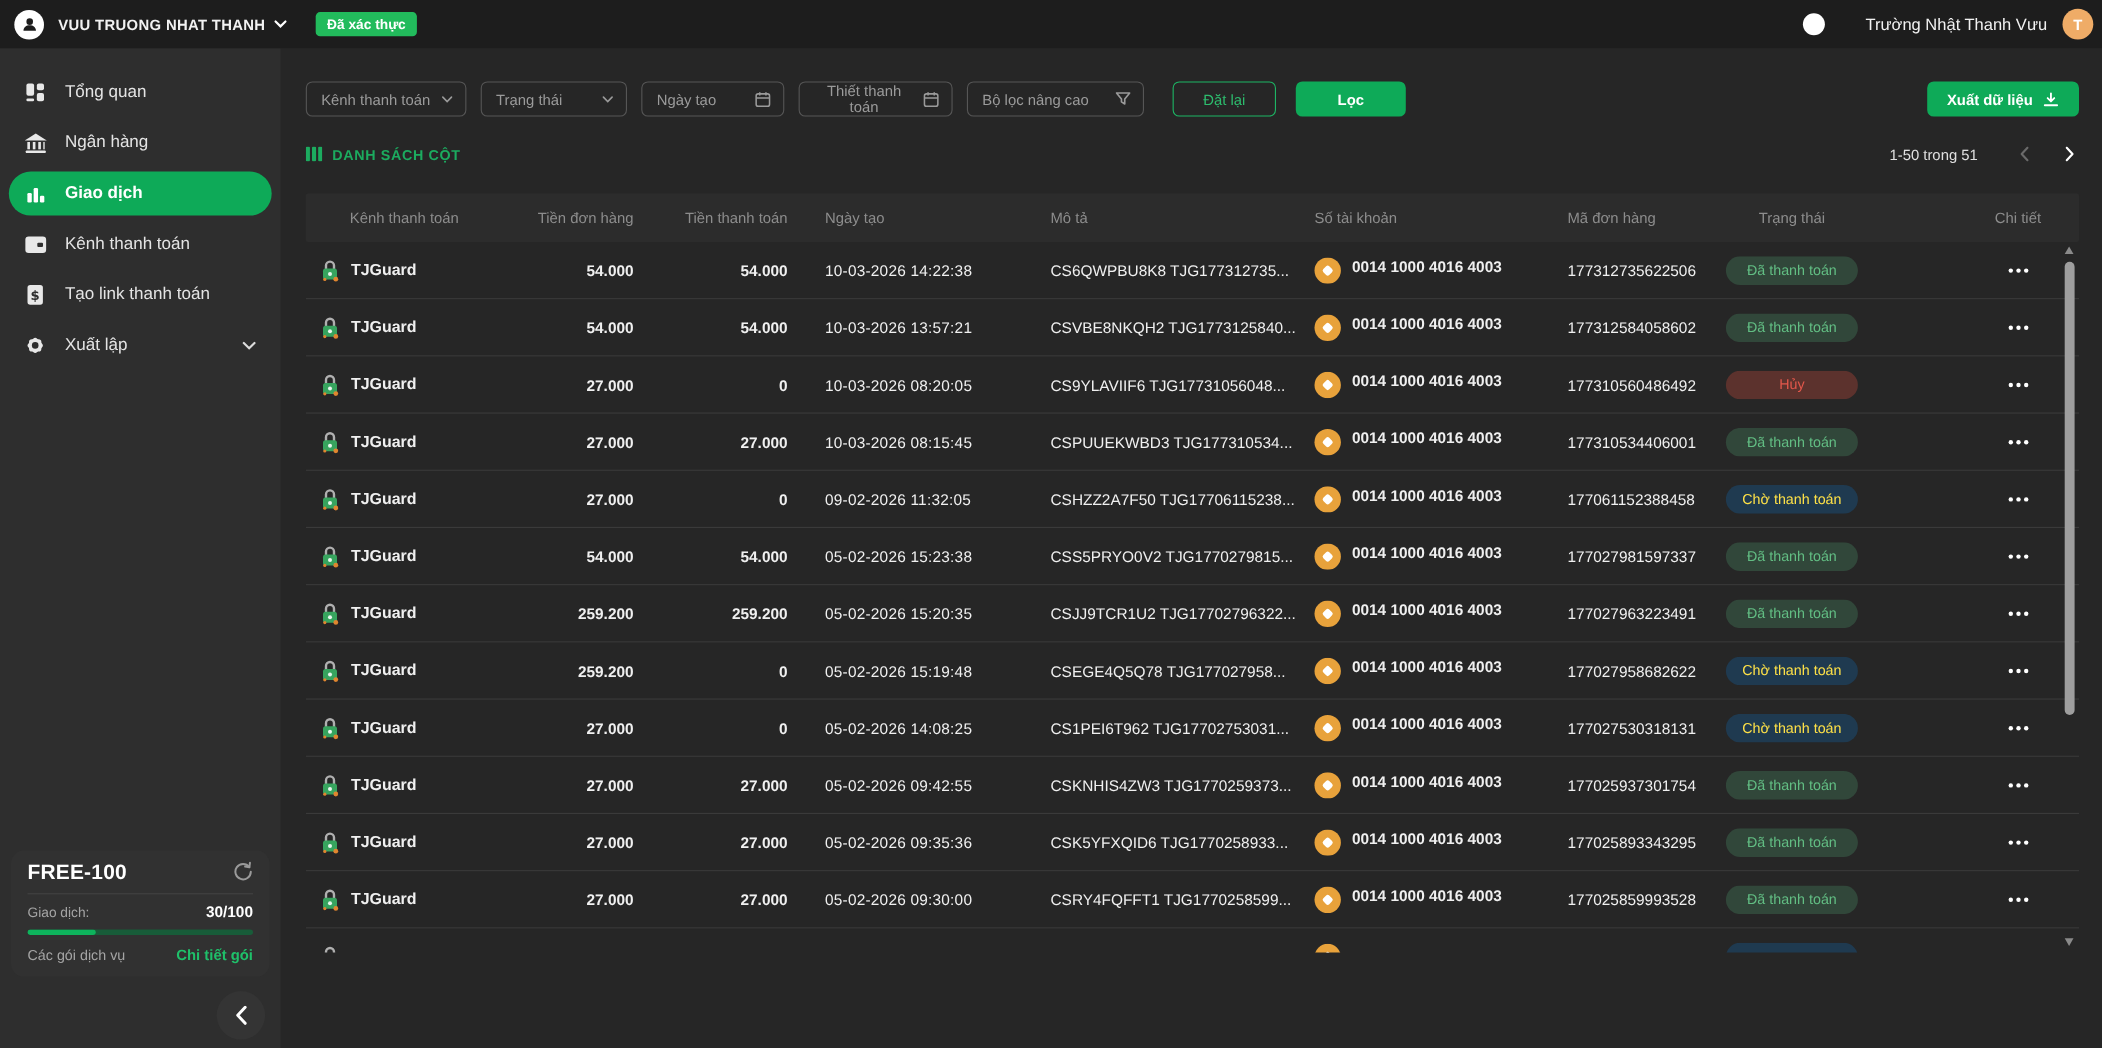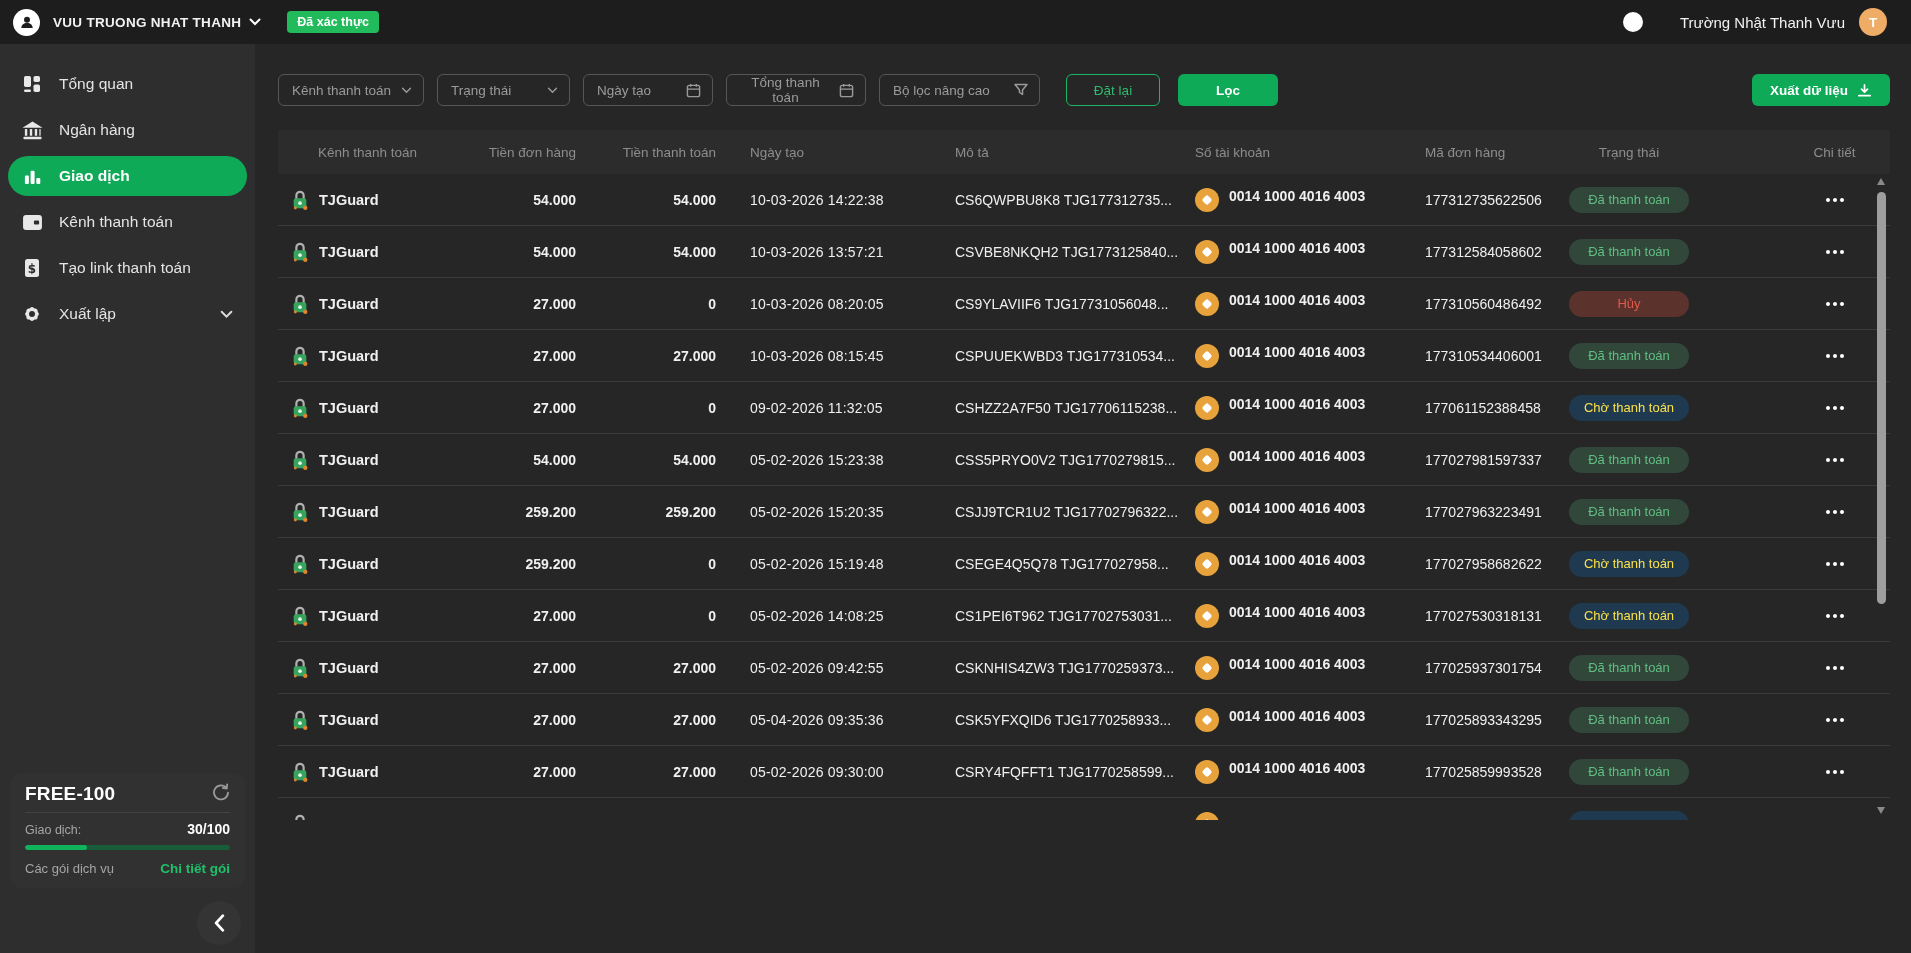--- a/index.html
+++ b/index.html
@@ -2,21 +2,21 @@
 <html><head>
 <meta charset="utf-8">
 <style>
   * { margin:0; padding:0; box-sizing:border-box; }
   html,body { width:1911px; height:953px; overflow:hidden; background:#262626;
     font-family:"Liberation Sans","DejaVu Sans",sans-serif; }
   .screen { width:1911px; height:953px; display:flex; flex-direction:column; }
 
   
   .topbar { height:44px; background:#1d1d1d; display:flex; align-items:center;
-    padding:0 24px 0 13px; flex:0 0 auto; }
+    padding:0 8px 0 13px; flex:0 0 auto; }
   .tb-avatar { width:27px; height:27px; border-radius:50%; background:#fff;
     display:flex; align-items:center; justify-content:center; }
   .tb-merchant { color:#f2f2f2; font-size:13.5px; font-weight:bold; letter-spacing:.3px;
     margin-left:13px; }
   .tb-chevron { margin-left:8px; display:flex; }
   .tb-badge { margin-left:26px; background:#22bb5c; color:#fff; font-size:12.5px;
     font-weight:600; padding:4px 10px; border-radius:4px; }
   .tb-right { margin-left:auto; display:flex; align-items:center; gap:0; }
   .tb-theme { display:flex; margin-right:36px; cursor:pointer; }
   .tb-user { color:#f2f2f2; font-size:15px; margin-right:14px; }
@@ -294,21 +294,21 @@
         <button class="f-btn w-created">
           <span>Ngày tạo</span>
           <span class="f-ic">
             <svg width="15" height="15" viewBox="0 0 16 16" fill="none" stroke="#9a9a9a" stroke-width="1.5">
                 <rect x="1.5" y="2.5" width="13" height="12" rx="2"></rect>
                 <path d="M1.5 6.5h13M5 1v3M11 1v3"></path>
               </svg>
           </span>
         </button>
         <button class="f-btn w-paydate">
-          <span>Tổng thanh toán</span>
+          <span>Thiết thanh toán</span>
           <span class="f-ic">
             <svg width="15" height="15" viewBox="0 0 16 16" fill="none" stroke="#9a9a9a" stroke-width="1.5">
                 <rect x="1.5" y="2.5" width="13" height="12" rx="2"></rect>
                 <path d="M1.5 6.5h13M5 1v3M11 1v3"></path>
               </svg>
           </span>
         </button>
         <button class="f-btn w-adv">
           <span>Bộ lọc nâng cao</span>
           <span class="f-ic">
@@ -322,20 +322,45 @@
         <button class="btn-export">
           <span>Xuất dữ liệu</span>
           <span style="display:flex;">
             <svg width="15" height="15" viewBox="0 0 16 16" fill="none" stroke="#fff" stroke-width="1.8" stroke-linecap="round" stroke-linejoin="round">
                 <path d="M8 2v7.5M4.8 6.6 8 9.8l3.2-3.2M2 13.5h12"></path>
               </svg>
           </span>
         </button>
       </div>
 
+      <div class="toolbar-row">
+        <div class="cols-btn">
+          <span style="display:flex;">
+            <svg width="15" height="14" viewBox="0 0 16 14" fill="#1cab5f">
+                <rect x="0" width="4" height="14" rx="1"></rect>
+                <rect x="6" width="4" height="14" rx="1"></rect>
+                <rect x="12" width="4" height="14" rx="1"></rect>
+              </svg>
+          </span>
+          <span>DANH SÁCH CỘT</span>
+        </div>
+        <div class="pg">
+          <span class="pg-text">1-50 trong 51</span>
+          <button class="pg-btn pg-prev">
+            <svg width="9" height="14" viewBox="0 0 10 16">
+                <path d="M8 1.5 2 8l6 6.5" stroke="#6a6a6a" stroke-width="2.2" fill="none" stroke-linecap="round" stroke-linejoin="round"></path>
+              </svg>
+          </button>
+          <button class="pg-btn pg-next">
+            <svg width="9" height="14" viewBox="0 0 10 16">
+                <path d="M2 1.5 8 8l-6 6.5" stroke="#fff" stroke-width="2.2" fill="none" stroke-linecap="round" stroke-linejoin="round"></path>
+              </svg>
+          </button>
+        </div>
+      </div>
 
       <div class="thead grid-cols">
         <div class="th c1">Kênh thanh toán</div>
         <div class="th c2">Tiền đơn hàng</div>
         <div class="th c3">Tiền thanh toán</div>
         <div class="th c4">Ngày tạo</div>
         <div class="th c5">Mô tả</div>
         <div class="th c6">Số tài khoản</div>
         <div class="th c7">Mã đơn hàng</div>
         <div class="th c8">Trạng thái</div>
@@ -732,21 +757,21 @@
                     <rect x="4" y="10" width="14" height="11" rx="2.6" fill="#37a45e"></rect>
                     <circle cx="11" cy="15.5" r="2" fill="#e9f5ee"></circle>
                     <circle cx="16.8" cy="20.6" r="2.4" fill="#e0862f"></circle>
                     <circle cx="5.8" cy="20.8" r="1.6" fill="#e0862f"></circle>
                   </svg>
       </span>
       <span>TJGuard</span>
     </div>
     <div class="td c2">27.000</div>
     <div class="td c3">27.000</div>
-    <div class="td c4">05-04-2026 09:35:36</div>
+    <div class="td c4">05-02-2026 09:35:36</div>
     <div class="td c5">CSK5YFXQID6 TJG1770258933...</div>
     <div class="td c6">
       <span class="acct-icon">
         <svg width="12" height="12" viewBox="0 0 12 12">
                     <rect x="2.2" y="2.2" width="7.6" height="7.6" rx="2" fill="#fff" transform="rotate(45 6 6)"></rect>
                   </svg>
       </span>
       <span>0014 1000 4016 4003</span>
     </div>
     <div class="td c7">177025893343295</div>

